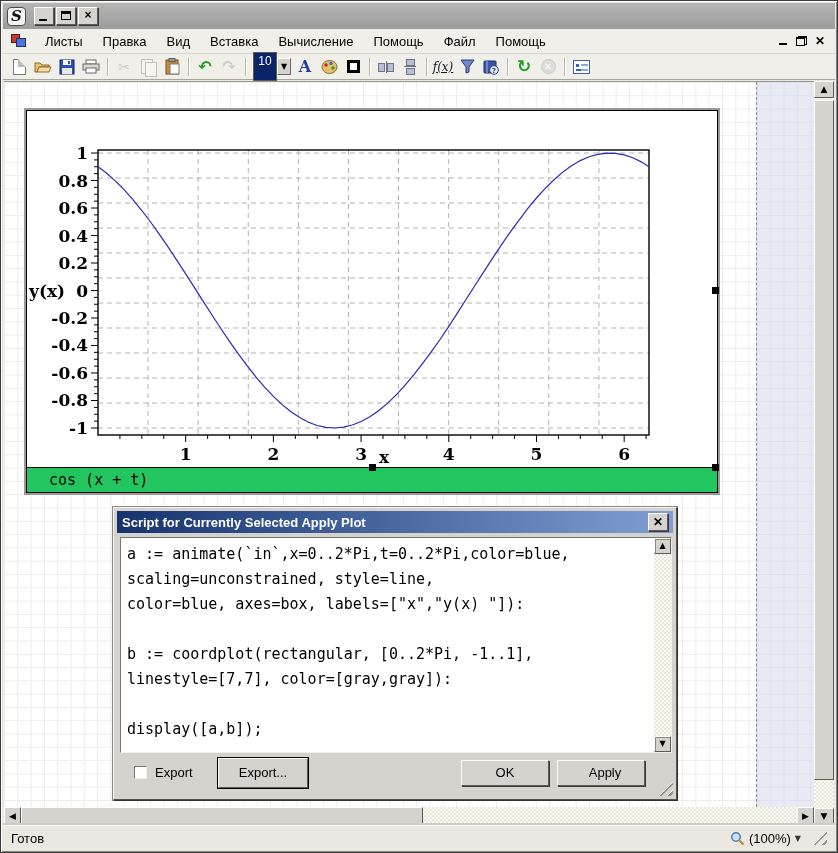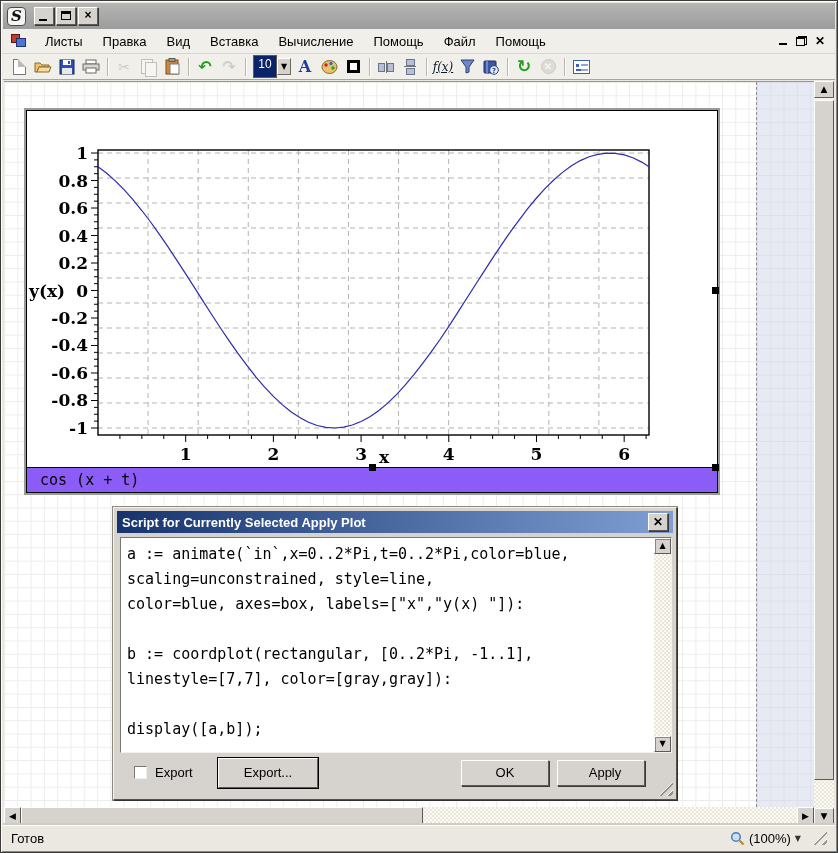--- a/index.html
+++ b/index.html
@@ -39,21 +39,21 @@
   .tool-btn{width:22px;height:22px;display:flex;align-items:center;justify-content:center;
     margin:0 1px;cursor:pointer;position:relative;}
   .tool-btn.disabled{opacity:.4;filter:grayscale(1);}
   .tsep{width:1px;height:18px;background:#b9b6ae;margin:0 4px;box-shadow:1px 0 0 #fff;}
   .icon-page{width:13px;height:16px;background:#fff;border:1px solid #7a7a7a;position:relative;}
   .icon-page::after{content:"";position:absolute;right:-1px;top:-1px;border:4px solid;border-color:#f1efe9 #f1efe9 #bbb #bbb;}
   .icon-pages{width:15px;height:16px;position:relative;}
   .icon-pages::before,.icon-pages::after{content:"";position:absolute;width:10px;height:13px;background:#fff;border:1px solid #7a7a7a;}
   .icon-pages::before{left:0;top:0;}
   .icon-pages::after{left:4px;top:3px;}
-  .fontsize-box{width:24px;height:23px;background:#0a246a;color:#fff;font:12px/17px "Liberation Sans",sans-serif;
+  .fontsize-box{width:24px;height:29px;background:#0a246a;color:#fff;font:12px/17px "Liberation Sans",sans-serif;
     text-align:center;border:1px solid #5d5a55;margin-left:3px;}
   .combo-arrow{width:14px;height:17px;background:#d6d3ce;border:1px solid;border-color:#fff #6b6862 #6b6862 #fff;
     font:8px/15px "DejaVu Sans",sans-serif;text-align:center;color:#000;margin-right:2px;cursor:pointer;}
   .icon-A{color:#1b3fa0;font:bold 16px "DejaVu Serif",serif;}
   .icon-border-sq{width:13px;height:13px;border:3px solid #000;background:#fff;}
   .icon-fx{font:italic 12px "DejaVu Serif",serif;color:#0f172a;text-decoration:underline;}
   .icon-undo{color:#1f9e1f;font:bold 16px/16px "DejaVu Sans",sans-serif;}
   .icon-redo{color:#9a9a9a;font:bold 16px/16px "DejaVu Sans",sans-serif;}
   .icon-refresh{color:#1f9e1f;font:bold 17px/17px "DejaVu Sans",sans-serif;}
   .icon-scissors{color:#8d8d8d;font:14px/14px "DejaVu Sans",sans-serif;}
@@ -76,21 +76,21 @@
     background-size:13.3px 13.3px;border-top:1px solid #9a978f;overflow:hidden;}
   .offpage{position:absolute;top:0;bottom:0;left:752px;right:0;background:#e7eaf3;
     background-image:linear-gradient(#dde0ec 1px,transparent 1px),linear-gradient(90deg,#dde0ec 1px,transparent 1px);
     background-size:13.3px 13.3px;border-left:1px dashed #8f8f8f;}
   
   .plot-region{position:absolute;left:22px;top:28px;width:692px;height:383px;background:#fff;
     border:1px solid #000;box-shadow:0 0 0 1px #fff inset,0 0 0 2px #9a9a9a;}
   .plot-svg{position:absolute;left:0;top:0;}
   .plot-divider{position:absolute;left:0;right:0;top:356px;height:1px;background:#000;}
   .formula-row{position:absolute;left:0;right:0;top:357px;bottom:0;display:flex;align-items:center;
-    padding-left:13px;font:15px "DejaVu Sans Mono",monospace;color:#000;background:#8b5cf6;}
+    padding-left:22px;font:15px "DejaVu Sans Mono",monospace;color:#000;background:#22c55e;}
   .handle{position:absolute;width:7px;height:7px;background:#000;}
   svg text.tick{font:bold 17px "DejaVu Serif",serif;}
   svg text.axis-label{font:bold 17px "DejaVu Serif",serif;}
   
   .dialog{position:absolute;left:109px;top:425px;width:564px;height:293px;background:#d6d3ce;
     border:1px solid;border-color:#f4f2ee #565349 #565349 #f4f2ee;box-shadow:1px 1px 0 #33312c,0 0 0 1px #8c897f;}
   .dlg-title{position:absolute;left:3px;right:3px;top:3px;height:22px;
     background:linear-gradient(90deg,#16336e,#7f9fd4);display:flex;align-items:center;padding:0 5px;}
   .dlg-title-text{color:#fff;font:bold 13px "Liberation Sans",sans-serif;flex:1;white-space:nowrap;}
   .dlg-close{width:20px;height:18px;background:#d6d3ce;border:1px solid;border-color:#fff #5d5a55 #5d5a55 #fff;
@@ -102,21 +102,21 @@
     background-image:conic-gradient(#fbfaf5 25%,#e9e7da 25% 50%,#fbfaf5 50% 75%,#e9e7da 75%);background-size:4px 4px;}
   .sb-btn{position:absolute;left:0;width:17px;height:16px;background:#d6d3ce;border:1px solid;
     border-color:#fff #5d5a55 #5d5a55 #fff;box-shadow:1px 1px 0 #8a877f inset;
     font:8px/14px "DejaVu Sans",sans-serif;text-align:center;color:#000;cursor:pointer;}
   .dlg-bottom{position:absolute;left:0;right:0;bottom:0;height:48px;}
   .checkbox{position:absolute;left:20px;top:15px;width:13px;height:13px;background:#fff;
     border:1px solid;border-color:#7a776f #f2f0ea #f2f0ea #7a776f;cursor:pointer;}
   .chk-label{position:absolute;left:41px;top:14px;font-size:13px;color:#000;}
   .btn{position:absolute;background:#d6d3ce;border:1px solid;border-color:#fff #5d5a55 #5d5a55 #fff;
     box-shadow:1px 1px 0 #3c3a36;font:13px "Liberation Sans",sans-serif;color:#000;text-align:center;cursor:pointer;}
-  .btn-export{left:104px;top:7px;width:100px;height:30px;line-height:27px;outline:1px solid #000;}
+  .btn-export{left:104px;top:7px;width:90px;height:30px;line-height:27px;outline:1px solid #000;}
   .btn-ok{left:347px;top:9px;width:88px;height:26px;line-height:24px;}
   .btn-apply{left:443px;top:9px;width:88px;height:26px;line-height:24px;padding-left:8px;}
   .grip{position:absolute;right:3px;bottom:3px;width:14px;height:14px;cursor:nwse-resize;
     background:repeating-linear-gradient(135deg,transparent 0 3px,#fff 3px 4px,#8e8b83 4px 6px);
     clip-path:polygon(100% 0,100% 100%,0 100%);}
   
   .hscroll{position:absolute;left:3px;top:806px;width:810px;height:18px;
     background-image:conic-gradient(#fbfaf5 25%,#e9e7da 25% 50%,#fbfaf5 50% 75%,#e9e7da 75%);background-size:4px 4px;}
   .hscroll .arrow{position:absolute;top:0;width:17px;height:18px;background:#d6d3ce;border:1px solid;
     border-color:#fff #5d5a55 #5d5a55 #fff;font:9px/16px "DejaVu Sans",sans-serif;text-align:center;cursor:pointer;}

